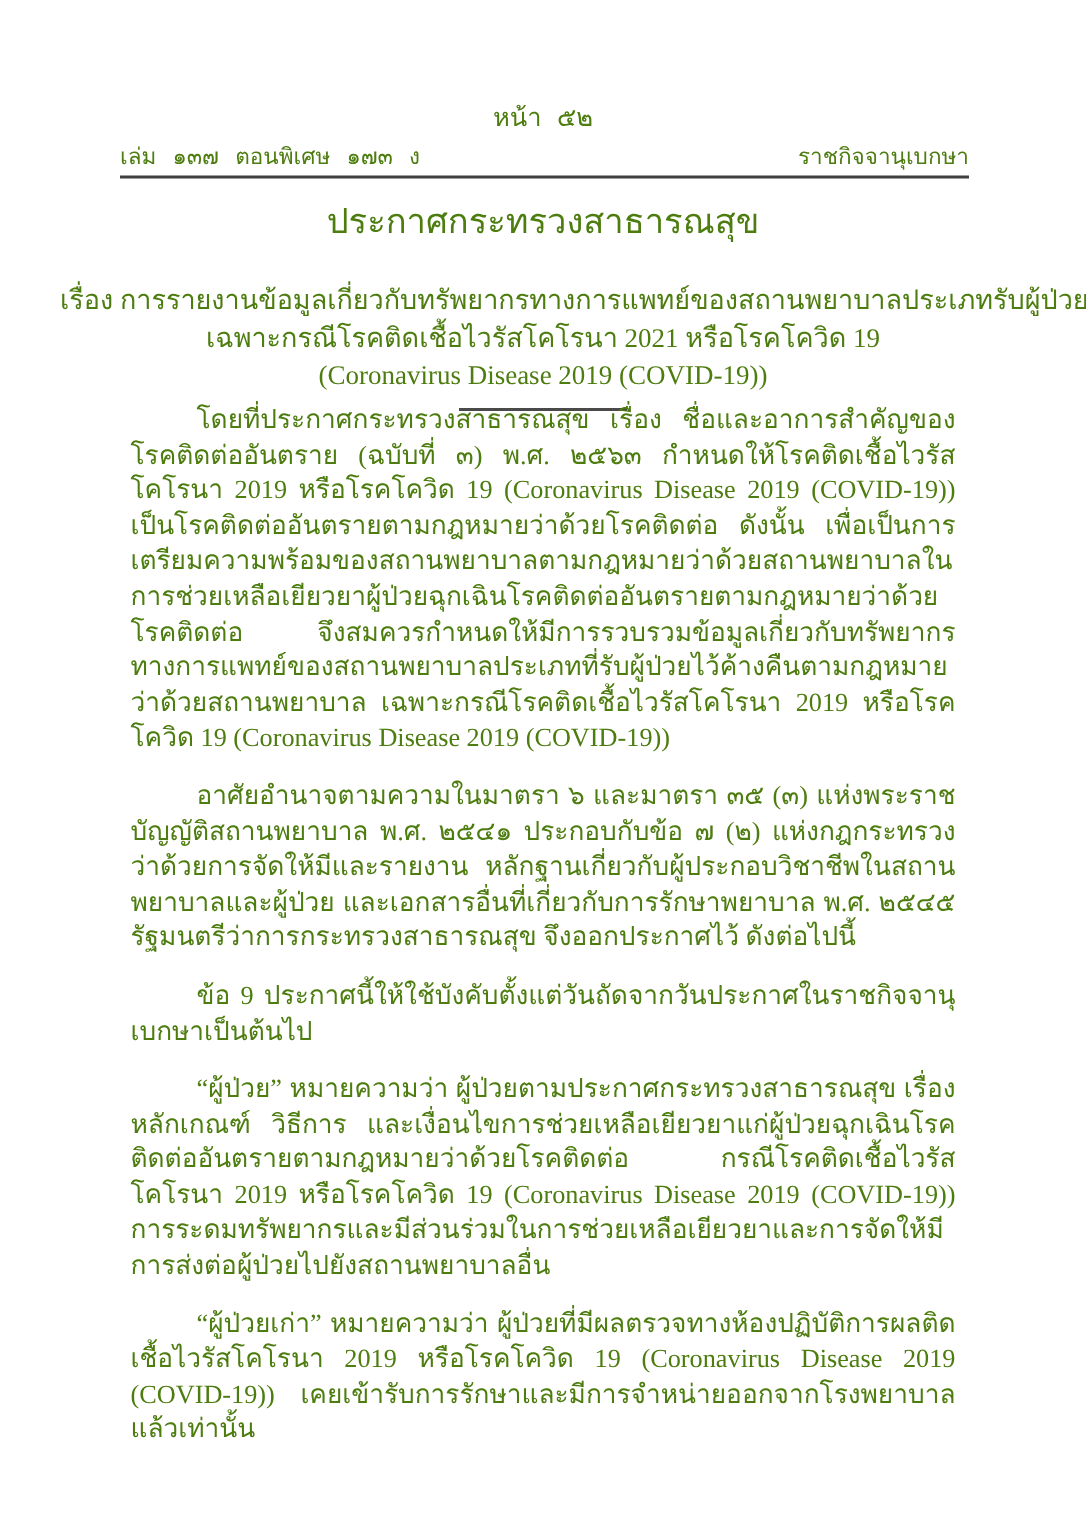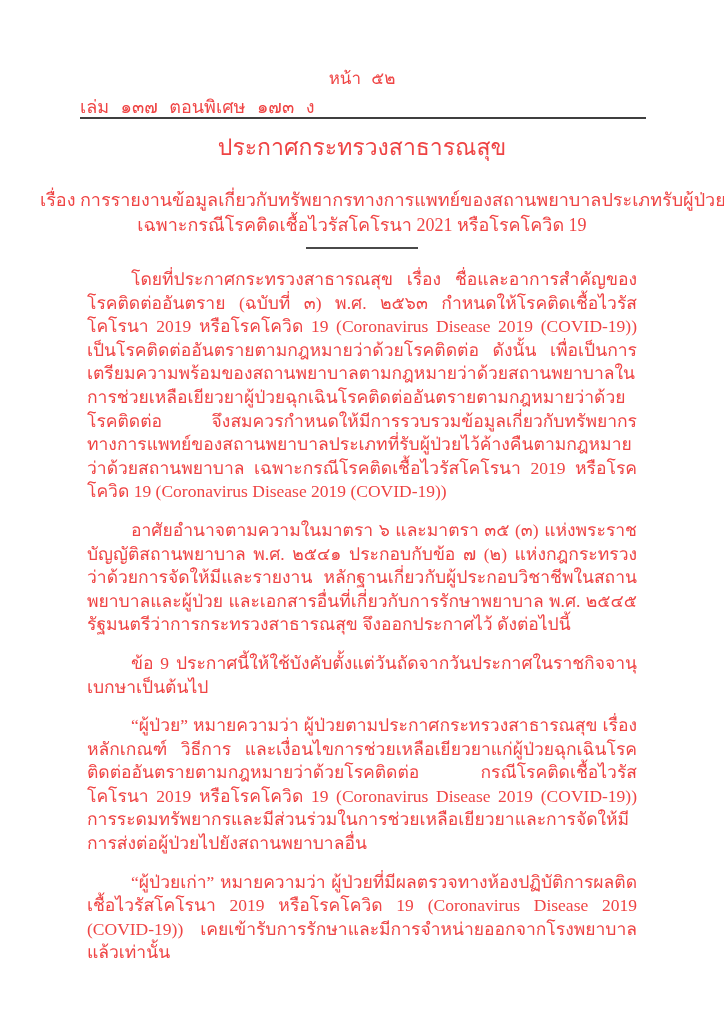--- a/index.html
+++ b/index.html
@@ -6,21 +6,21 @@
     margin: 0;
     padding: 0;
     background: #e8e8e8;
   }
   .page {
     position: relative;
     width: 724px;
     height: 1024px;
     margin: 0 auto;
     background: #ffffff;
-    color: #ef4444;
+    color: #4d7c0f;
     font-family: "Liberation Serif", "DejaVu Serif", serif;
     overflow: hidden;
   }
   
   .page-num {
     position: absolute;
     top: 64px;
     left: 72px;
     width: 580px;
     text-align: center;
@@ -28,21 +28,21 @@
     word-spacing: 6px;
   }
   .header-row {
     position: absolute;
     top: 92px;
     left: 80px;
     width: 566px;
     display: flex;
     justify-content: space-between;
     align-items: baseline;
-    font-size: 18px;
+    font-size: 15px;
   }
   .header-left  { word-spacing: 7px; }
   .header-right { word-spacing: 6px; }
   .header-rule {
     position: absolute;
     top: 117px;
     left: 80px;
     width: 566px;
     border-top: 2px solid #3f3f3f;
   }
@@ -88,28 +88,30 @@
 </style>
 </head>
 <body>
 
 <div class="page">
 
   <div class="page-num">หน้า ๕๒</div>
 
   <div class="header-row">
     <span class="header-left">เล่ม ๑๓๗ ตอนพิเศษ ๑๗๓ ง</span>
+    <span class="header-center">ราชกิจจานุเบกษา</span>
   </div>
 
   <div class="header-rule"></div>
 
   <div class="title-block">
     <div class="title-main">ประกาศกระทรวงสาธารณสุข</div>
     <p class="title-line">เรื่อง การรายงานข้อมูลเกี่ยวกับทรัพยากรทางการแพทย์ของสถานพยาบาลประเภทรับผู้ป่วยไว้ค้างคืน</p>
     <p class="title-line">เฉพาะกรณีโรคติดเชื้อไวรัสโคโรนา 2021 หรือโรคโควิด 19</p>
+    <p class="title-line">(Coronavirus Disease 2019 (COVID-19))</p>
     <div class="title-divider"></div>
   </div>
 
   <div class="doc-body">
     <p>โดยที่ประกาศกระทรวงสาธารณสุข เรื่อง ชื่อและอาการสำคัญของโรคติดต่ออันตราย (ฉบับที่ ๓) พ.ศ. ๒๕๖๓ กำหนดให้โรคติดเชื้อไวรัสโคโรนา 2019 หรือโรคโควิด 19 (Coronavirus Disease 2019 (COVID-19)) เป็นโรคติดต่ออันตรายตามกฎหมายว่าด้วยโรคติดต่อ ดังนั้น เพื่อเป็นการเตรียมความพร้อมของสถานพยาบาลตามกฎหมายว่าด้วยสถานพยาบาลในการช่วยเหลือเยียวยาผู้ป่วยฉุกเฉินโรคติดต่ออันตรายตามกฎหมายว่าด้วยโรคติดต่อ จึงสมควรกำหนดให้มีการรวบรวมข้อมูลเกี่ยวกับทรัพยากรทางการแพทย์ของสถานพยาบาลประเภทที่รับผู้ป่วยไว้ค้างคืนตามกฎหมายว่าด้วยสถานพยาบาล เฉพาะกรณีโรคติดเชื้อไวรัสโคโรนา 2019 หรือโรคโควิด 19 (Coronavirus Disease 2019 (COVID-19))</p>
     <p>อาศัยอำนาจตามความในมาตรา ๖ และมาตรา ๓๕ (๓) แห่งพระราชบัญญัติสถานพยาบาล พ.ศ. ๒๕๔๑ ประกอบกับข้อ ๗ (๒) แห่งกฎกระทรวงว่าด้วยการจัดให้มีและรายงาน หลักฐานเกี่ยวกับผู้ประกอบวิชาชีพในสถานพยาบาลและผู้ป่วย และเอกสารอื่นที่เกี่ยวกับการรักษาพยาบาล พ.ศ. ๒๕๔๕ รัฐมนตรีว่าการกระทรวงสาธารณสุข จึงออกประกาศไว้ ดังต่อไปนี้</p>
     <p>ข้อ 9 ประกาศนี้ให้ใช้บังคับตั้งแต่วันถัดจากวันประกาศในราชกิจจานุเบกษาเป็นต้นไป</p>
     <p>“ผู้ป่วย” หมายความว่า ผู้ป่วยตามประกาศกระทรวงสาธารณสุข เรื่อง หลักเกณฑ์ วิธีการ และเงื่อนไขการช่วยเหลือเยียวยาแก่ผู้ป่วยฉุกเฉินโรคติดต่ออันตรายตามกฎหมายว่าด้วยโรคติดต่อ กรณีโรคติดเชื้อไวรัสโคโรนา 2019 หรือโรคโควิด 19 (Coronavirus Disease 2019 (COVID-19)) การระดมทรัพยากรและมีส่วนร่วมในการช่วยเหลือเยียวยาและการจัดให้มีการส่งต่อผู้ป่วยไปยังสถานพยาบาลอื่น</p>
     <p>“ผู้ป่วยเก่า” หมายความว่า ผู้ป่วยที่มีผลตรวจทางห้องปฏิบัติการผลติดเชื้อไวรัสโคโรนา 2019 หรือโรคโควิด 19 (Coronavirus Disease 2019 (COVID-19)) เคยเข้ารับการรักษาและมีการจำหน่ายออกจากโรงพยาบาลแล้วเท่านั้น</p>
   </div>

